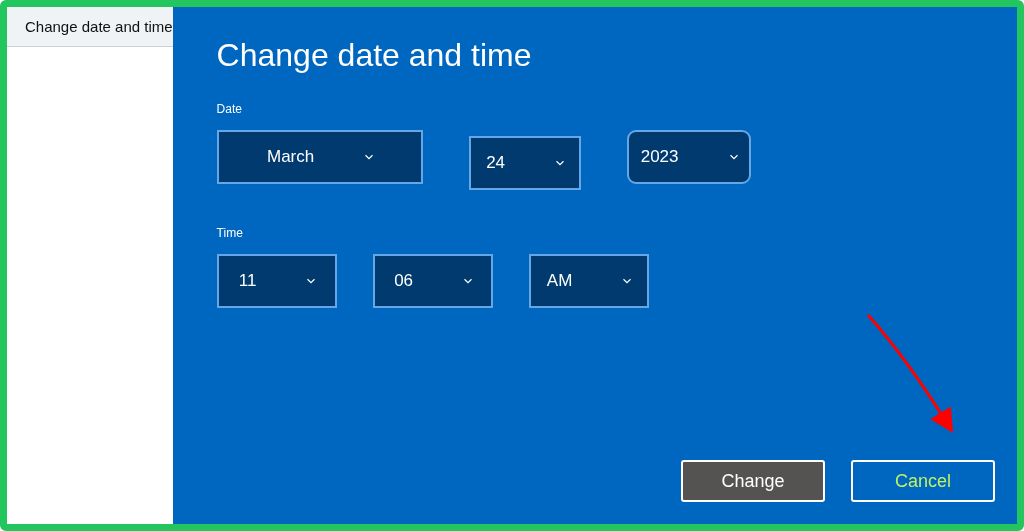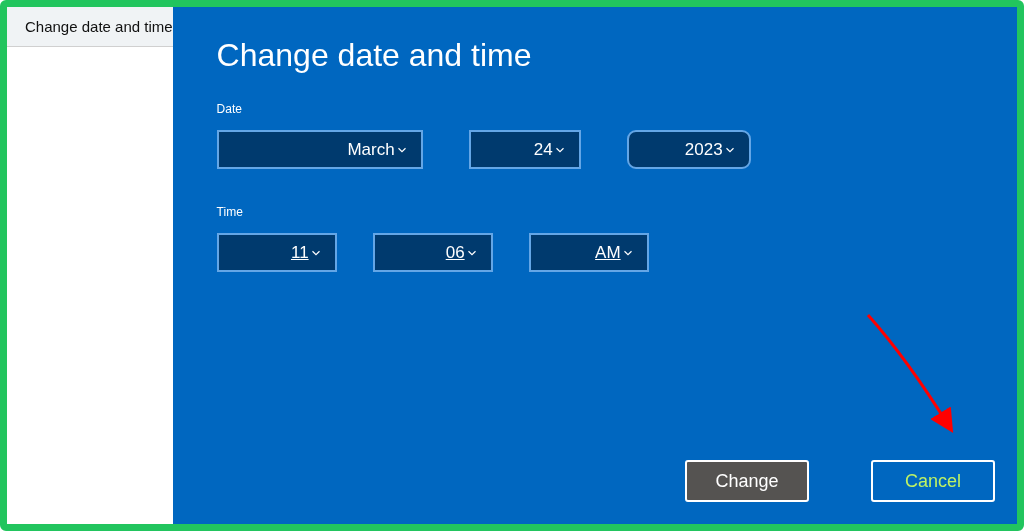--- a/index.html
+++ b/index.html
@@ -54,57 +54,57 @@
       display: flex;
       gap: 46px;
       margin-bottom: 36px;
     }
     .row.tight {
       gap: 36px;
     }
     .dropdown {
       background: #003a6e;
       border: 2px solid #64a6e6;
-      height: 39px;
-      display: flex;
-      align-items: center;
-      justify-content: flex-end;
+      height: 54px;
+      display: flex;
+      align-items: center;
+      justify-content: center;
       padding: 0 12px 0 16px;
       cursor: pointer;
       font-size: 17px;
+      gap: 48px;
     }
     .dropdown.month { width: 206px; }
-    .dropdown.day { width: 112px; }
+    .dropdown.day { width: 112px; margin-top: 6px; }
     .dropdown.year { width: 124px; border-radius: 9px; }
-    .dropdown.small { width: 120px; text-decoration: underline; }
+    .dropdown.small { width: 120px; }
     .chev {
       width: 14px;
       height: 14px;
       display: inline-flex;
       align-items: center;
       justify-content: center;
     }
     .chev svg { width: 14px; height: 14px; }
     .btn-row {
       position: absolute;
       right: 22px;
       bottom: 22px;
       display: flex;
       gap: 26px;
     }
     .btn {
       height: 42px;
-      width: 124px;
+      width: 144px;
       font-size: 18px;
       display: flex;
       align-items: center;
       justify-content: center;
       cursor: pointer;
       border-radius: 3px;
-      margin-left: 36px;
     }
     .btn.primary {
       background: #555351;
       color: #ffffff;
       border: 2px solid #ffffff;
     }
     .btn.secondary {
       background: transparent;
       color: #bef264;
       border: 2px solid #ffffff;

